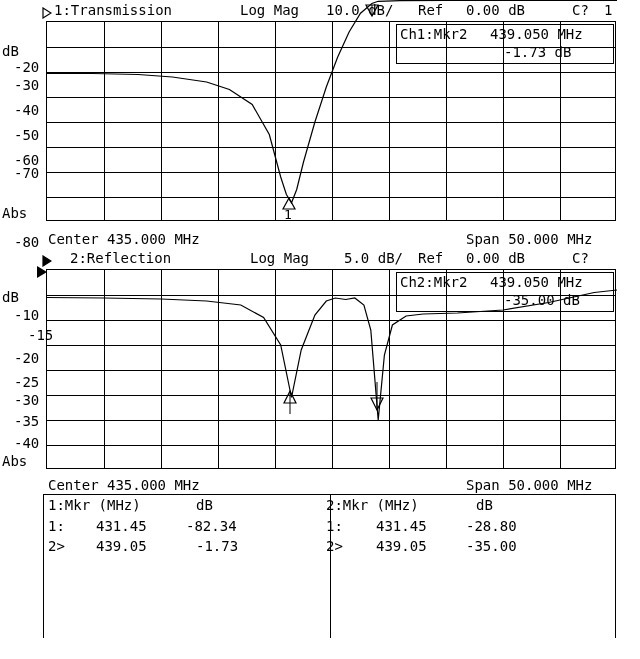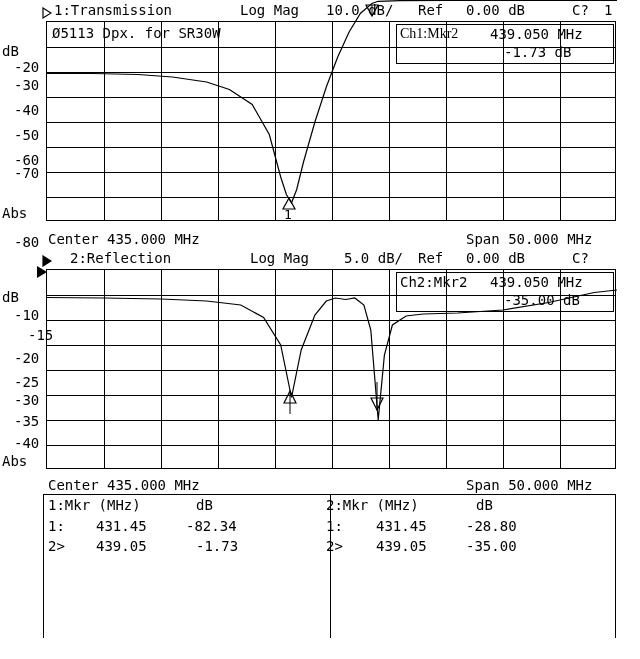--- a/index.html
+++ b/index.html
@@ -60,33 +60,32 @@
     <div class="gl v" style="left:342px;"></div>
     <div class="gl v" style="left:399px;"></div>
     <div class="gl v" style="left:456px;"></div>
     <div class="gl v" style="left:513px;"></div>
 
     <svg class="trace" width="570" height="200">
       <path class="tracepath" d="M0.0,51.3 L45.6,51.5 L91.2,52.5 L125.4,55.0 L159.6,60.0 L182.4,67.5 L205.2,82.5 L222.3,112.5 L233.7,155.0 L239.4,172.5 L244.5,180.8 L249.7,167.5 L256.5,140.0 L267.9,100.0 L279.3,65.0 L290.7,35.0 L302.1,10.0 L313.5,-8.8 L324.9,-18.5 L331.2,-20.7 L353.4,-21.3 L399.0,-21.5 L456.0,-21.5 L513.0,-21.5 L570.0,-21.5"></path>
     </svg>
   </div>
 
-  <div class="t" style="left:52px;top:26px;">Ø5113 Dpx. for SR30W</div>
   <div class="t" style="left:2px;top:44px;">dB</div>
   <div class="t" style="left:14px;top:60px;">-20</div>
   <div class="t" style="left:14px;top:78px;">-30</div>
   <div class="t" style="left:14px;top:103px;">-40</div>
   <div class="t" style="left:14px;top:128px;">-50</div>
   <div class="t" style="left:14px;top:153px;">-60</div>
   <div class="t" style="left:14px;top:166px;">-70</div>
   <div class="t" style="left:14px;top:191px;margin-top:44px;">-80</div>
   <div class="t" style="left:2px;top:206px;">Abs</div>
 
   <div class="frame" style="left:396px;top:24px;width:218px;height:40px;border:1px solid #000;"></div>
-  <div class="t" style="left:400px;top:27px;font-family:Liberation Serif, serif;">Ch1:Mkr2</div>
+  <div class="t" style="left:400px;top:27px;">Ch1:Mkr2</div>
   <div class="t" style="left:490px;top:27px;">439.050 MHz</div>
   <div class="t" style="left:504px;top:45px;">-1.73 dB</div>
 
   <div style="position:absolute;left:281px;top:196px;">
     <svg width="16" height="14">
         <polygon points="8,1 14,12 2,12" fill="none" stroke="#000" stroke-width="1.2"></polygon>
       </svg>
   </div>
   <div class="t sm" style="left:284px;top:208px;">1</div>
   <div style="position:absolute;left:364px;top:2px;">

